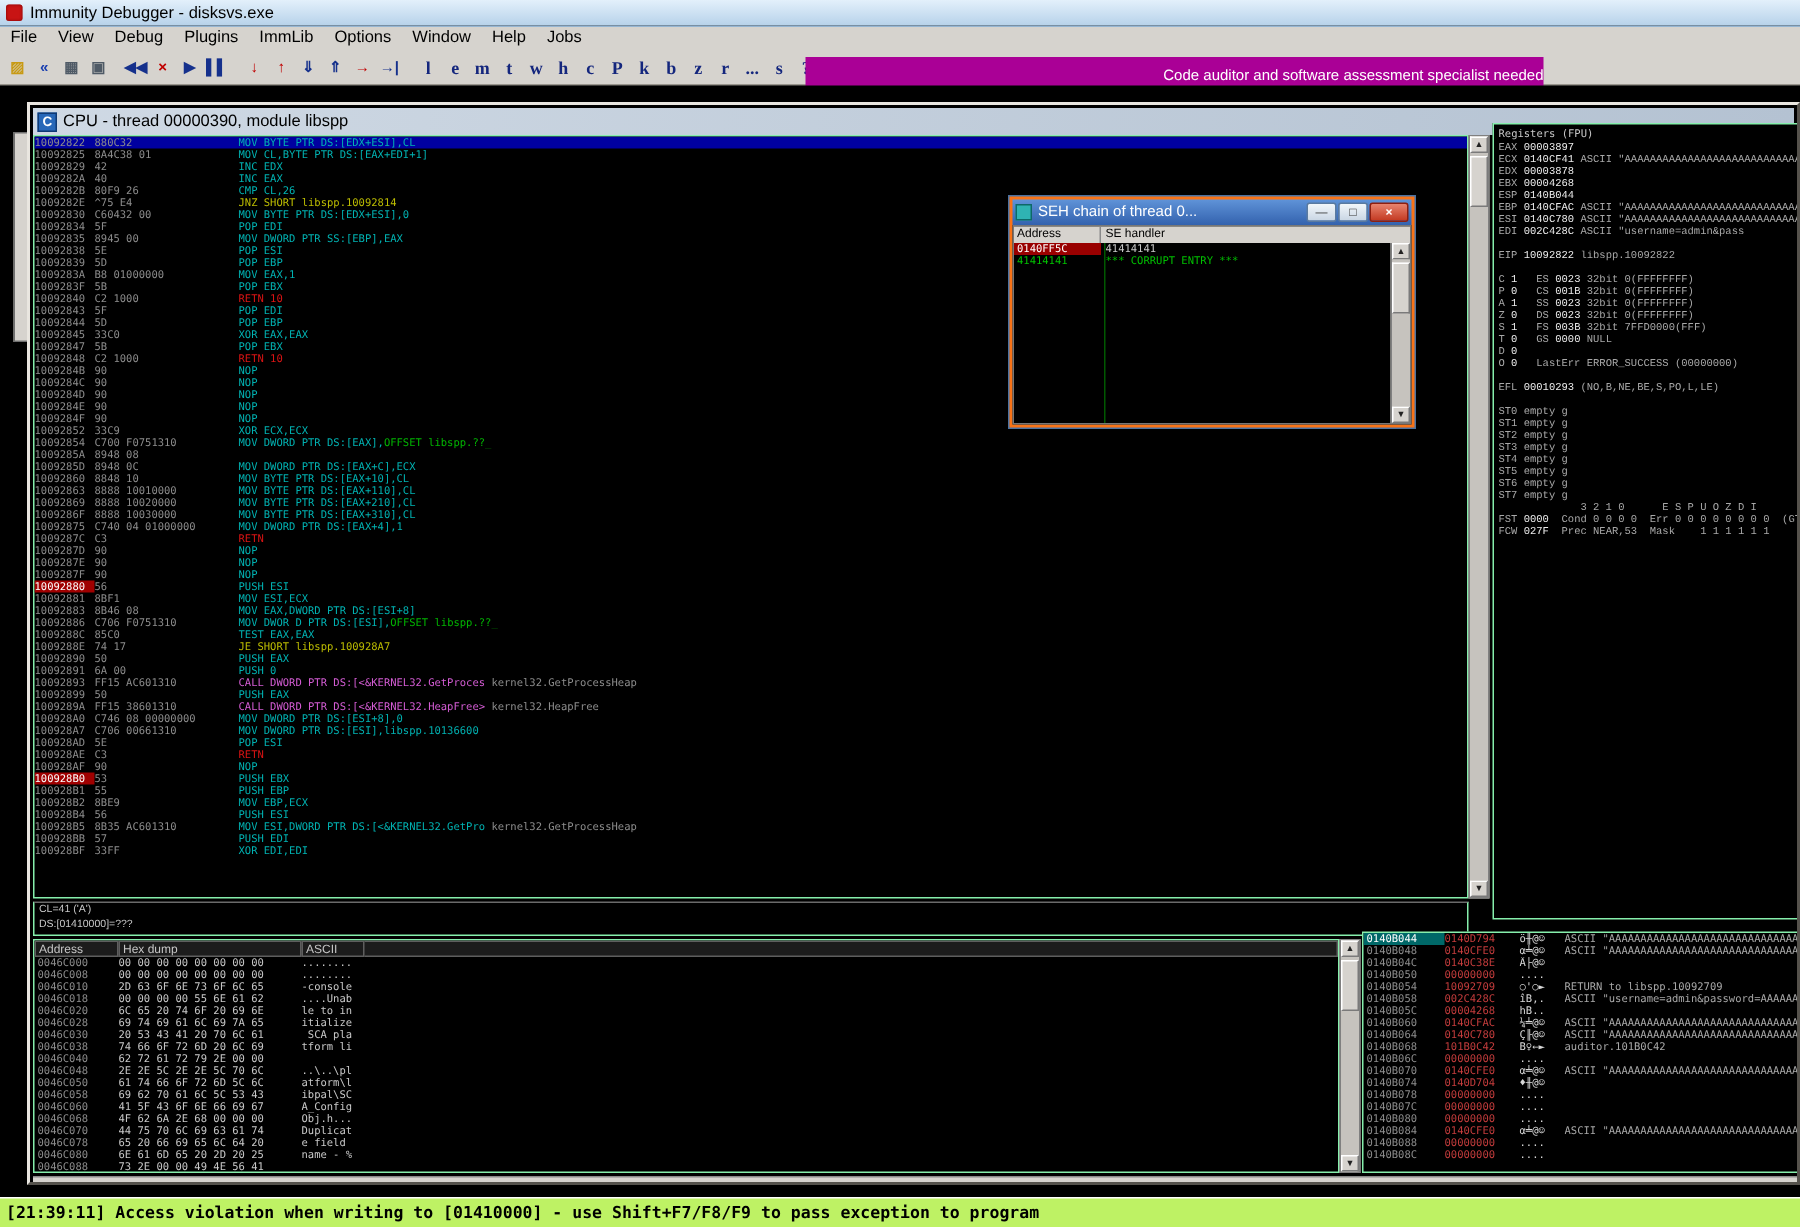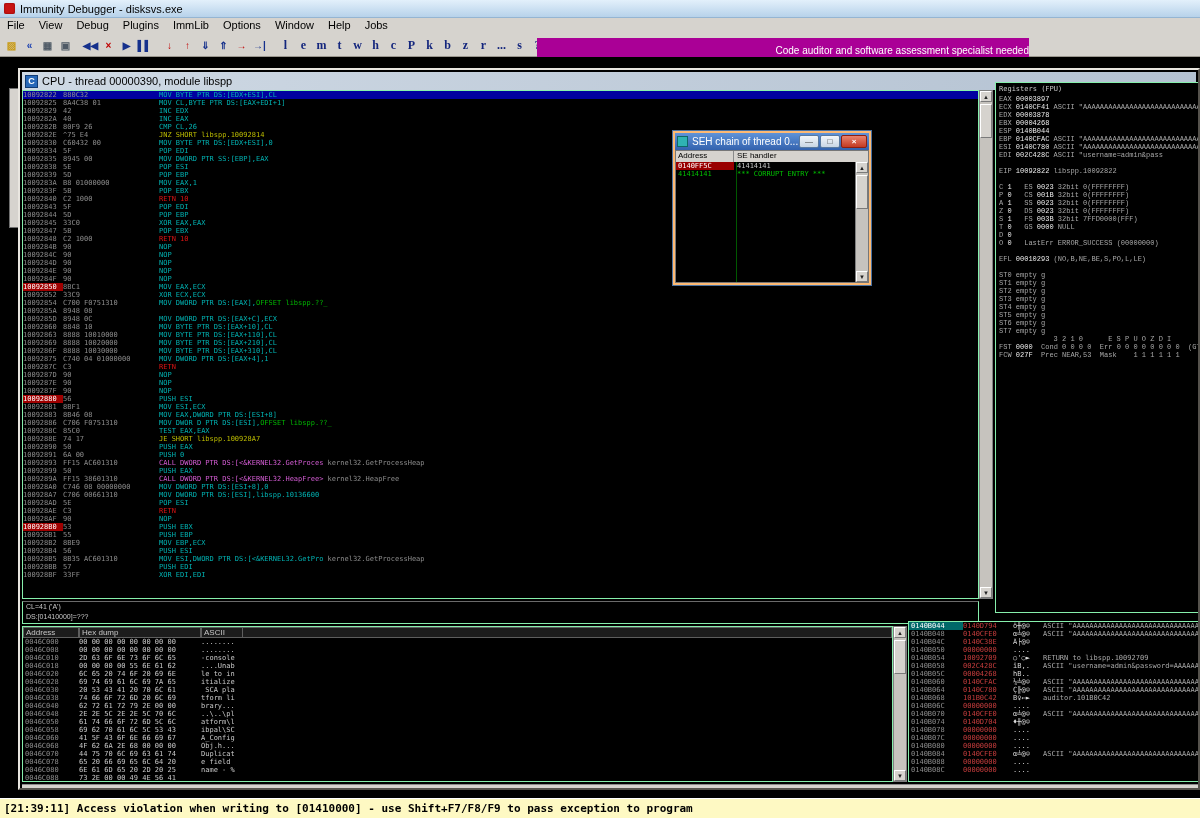--- a/index.html
+++ b/index.html
@@ -72,41 +72,41 @@
 
   
   .st-row{display:flex;height:8px;line-height:8px;font-size:7px;white-space:pre;font-family:"DejaVu Sans Mono",monospace}
   .st-a{width:54px;flex:none;color:#8c8c8c;padding-left:2px}
   .st-a.sel{background:#006868;color:#fff}
   .st-v{width:50px;flex:none;color:#c43c3c}
   .st-g{width:30px;flex:none;color:#d8d8d8;overflow:hidden}
   .st-c{flex:1;color:#a8a8a8;overflow:hidden}
 
   
-  .seh{position:absolute;left:672px;top:73px;width:200px;height:156px;background:#fdba74;border:1px solid #4a72a2;box-shadow:3px 4px 8px rgba(0,0,0,.65);padding:2px}
+  .seh{position:absolute;left:672px;top:73px;width:272px;height:156px;background:#f97316;border:1px solid #4a72a2;box-shadow:3px 4px 8px rgba(0,0,0,.65);padding:2px}
   .seh-title{height:17px;background:linear-gradient(#5f93d8,#3362ae);display:flex;align-items:center;padding:0 2px;font-size:10px;color:#fff}
   .seh-icon{width:11px;height:11px;background:#2fb3b3;border:1px solid #0e6868;margin-right:4px;flex:none}
   .seh-title-text{flex:1;overflow:hidden;white-space:nowrap}
   .win-btns{display:flex;flex:none}
   .wb{width:20px;height:13px;margin-left:1px;display:flex;align-items:center;justify-content:center;font-size:8px;border-radius:2px;border:1px solid #5a7aa0;background:linear-gradient(#f2f6fa,#c9d6e4);color:#333}
   .wb-close{background:linear-gradient(#e8836e,#c33a22);border-color:#8d1f10;color:#fff;font-weight:bold;width:26px}
   .seh-body{position:absolute;left:2px;top:19px;right:2px;bottom:2px;background:#000;border:1px solid #777}
   .seh-header{display:flex;height:11px;background:#d6d3ce;font-size:8px;color:#000}
   .sh1{width:58px;flex:none;border-right:1px solid #8a8a8a;padding-left:2px;line-height:10px}
   .sh2{flex:1;padding-left:3px;line-height:10px}
   .seh-row{display:flex;height:8px;line-height:8px;font-size:7px;white-space:pre;font-family:"DejaVu Sans Mono",monospace}
   .seh-a{width:58px;flex:none;color:#c8c8c8;padding-left:2px}
   .seh-h{flex:1;color:#c8c8c8;padding-left:3px}
   .seh-a.hl{background:#990000;color:#fff}
   .seh-a.corrupt,.seh-h.corrupt{color:#00c000}
   .seh-vline{position:absolute;left:60px;top:11px;bottom:0;width:1px;background:#005800}
   .seh-scroll{position:absolute;right:0;top:11px;bottom:0;width:13px;background:#d6d3ce;border-left:1px solid #808080;display:flex;flex-direction:column}
 
   
-  .statusbar{position:absolute;left:0;top:798px;width:1200px;height:20px;background:#fef9c3;border-top:1px solid #fff;display:flex;align-items:center;padding-left:4px;font-family:"DejaVu Sans Mono",monospace;font-size:11px;font-weight:bold;color:#000}
+  .statusbar{position:absolute;left:0;top:798px;width:1200px;height:20px;background:#bef264;border-top:1px solid #fff;display:flex;align-items:center;padding-left:4px;font-family:"DejaVu Sans Mono",monospace;font-size:11px;font-weight:bold;color:#000}
 </style>
 </head>
 <body>
 
 <div>
 
   <div class="titlebar">
     <div class="app-icon"></div>
     <span>Immunity Debugger - disksvs.exe</span>
   </div>
@@ -190,21 +190,20 @@
           <div class="dis-row"><span class="dis-addr">10092843</span><span class="dis-bytes">5F</span><span class="dis-text"><span class="seg-i">POP EDI</span></span></div>
           <div class="dis-row"><span class="dis-addr">10092844</span><span class="dis-bytes">5D</span><span class="dis-text"><span class="seg-i">POP EBP</span></span></div>
           <div class="dis-row"><span class="dis-addr">10092845</span><span class="dis-bytes">33C0</span><span class="dis-text"><span class="seg-i">XOR EAX,EAX</span></span></div>
           <div class="dis-row"><span class="dis-addr">10092847</span><span class="dis-bytes">5B</span><span class="dis-text"><span class="seg-i">POP EBX</span></span></div>
           <div class="dis-row"><span class="dis-addr">10092848</span><span class="dis-bytes">C2 1000</span><span class="dis-text"><span class="seg-r">RETN 10</span></span></div>
           <div class="dis-row"><span class="dis-addr">1009284B</span><span class="dis-bytes">90</span><span class="dis-text"><span class="seg-i">NOP</span></span></div>
           <div class="dis-row"><span class="dis-addr">1009284C</span><span class="dis-bytes">90</span><span class="dis-text"><span class="seg-i">NOP</span></span></div>
           <div class="dis-row"><span class="dis-addr">1009284D</span><span class="dis-bytes">90</span><span class="dis-text"><span class="seg-i">NOP</span></span></div>
           <div class="dis-row"><span class="dis-addr">1009284E</span><span class="dis-bytes">90</span><span class="dis-text"><span class="seg-i">NOP</span></span></div>
           <div class="dis-row"><span class="dis-addr">1009284F</span><span class="dis-bytes">90</span><span class="dis-text"><span class="seg-i">NOP</span></span></div>
-          <div class="dis-row"><span class="dis-addr proc">10092850</span><span class="dis-bytes">8BC1</span><span class="dis-text"><span class="seg-i">MOV EAX,ECX</span></span></div>
           <div class="dis-row"><span class="dis-addr">10092852</span><span class="dis-bytes">33C9</span><span class="dis-text"><span class="seg-i">XOR ECX,ECX</span></span></div>
           <div class="dis-row"><span class="dis-addr">10092854</span><span class="dis-bytes">C700 F0751310</span><span class="dis-text"><span class="seg-i">MOV DWORD PTR DS:[EAX],</span><span class="seg-g">OFFSET libspp.??_</span></span></div>
           <div class="dis-row"><span class="dis-addr">1009285A</span><span class="dis-bytes">8948 08</span></div>
           <div class="dis-row"><span class="dis-addr">1009285D</span><span class="dis-bytes">8948 0C</span><span class="dis-text"><span class="seg-i">MOV DWORD PTR DS:[EAX+C],ECX</span></span></div>
           <div class="dis-row"><span class="dis-addr">10092860</span><span class="dis-bytes">8848 10</span><span class="dis-text"><span class="seg-i">MOV BYTE PTR DS:[EAX+10],CL</span></span></div>
           <div class="dis-row"><span class="dis-addr">10092863</span><span class="dis-bytes">8888 10010000</span><span class="dis-text"><span class="seg-i">MOV BYTE PTR DS:[EAX+110],CL</span></span></div>
           <div class="dis-row"><span class="dis-addr">10092869</span><span class="dis-bytes">8888 10020000</span><span class="dis-text"><span class="seg-i">MOV BYTE PTR DS:[EAX+210],CL</span></span></div>
           <div class="dis-row"><span class="dis-addr">1009286F</span><span class="dis-bytes">8888 10030000</span><span class="dis-text"><span class="seg-i">MOV BYTE PTR DS:[EAX+310],CL</span></span></div>
           <div class="dis-row"><span class="dis-addr">10092875</span><span class="dis-bytes">C740 04 01000000</span><span class="dis-text"><span class="seg-i">MOV DWORD PTR DS:[EAX+4],1</span></span></div>
           <div class="dis-row"><span class="dis-addr">1009287C</span><span class="dis-bytes">C3</span><span class="dis-text"><span class="seg-r">RETN</span></span></div>
@@ -297,21 +296,21 @@
         </div>
         <div>
             <div class="dump-row"><span class="du-a">0046C000</span><span class="du-h">00 00 00 00 00 00 00 00</span><span class="du-s">........</span></div>
             <div class="dump-row"><span class="du-a">0046C008</span><span class="du-h">00 00 00 00 00 00 00 00</span><span class="du-s">........</span></div>
             <div class="dump-row"><span class="du-a">0046C010</span><span class="du-h">2D 63 6F 6E 73 6F 6C 65</span><span class="du-s">-console</span></div>
             <div class="dump-row"><span class="du-a">0046C018</span><span class="du-h">00 00 00 00 55 6E 61 62</span><span class="du-s">....Unab</span></div>
             <div class="dump-row"><span class="du-a">0046C020</span><span class="du-h">6C 65 20 74 6F 20 69 6E</span><span class="du-s">le to in</span></div>
             <div class="dump-row"><span class="du-a">0046C028</span><span class="du-h">69 74 69 61 6C 69 7A 65</span><span class="du-s">itialize</span></div>
             <div class="dump-row"><span class="du-a">0046C030</span><span class="du-h">20 53 43 41 20 70 6C 61</span><span class="du-s"> SCA pla</span></div>
             <div class="dump-row"><span class="du-a">0046C038</span><span class="du-h">74 66 6F 72 6D 20 6C 69</span><span class="du-s">tform li</span></div>
-            <div class="dump-row"><span class="du-a">0046C040</span><span class="du-h">62 72 61 72 79 2E 00 00</span><span class="du-s">brary...</span></div>
+            <div class="dump-row"><span class="du-a">0046C040</span><span class="du-h">62 72 61 72 79 2E 00 00</span></div>
             <div class="dump-row"><span class="du-a">0046C048</span><span class="du-h">2E 2E 5C 2E 2E 5C 70 6C</span><span class="du-s">..\..\pl</span></div>
             <div class="dump-row"><span class="du-a">0046C050</span><span class="du-h">61 74 66 6F 72 6D 5C 6C</span><span class="du-s">atform\l</span></div>
             <div class="dump-row"><span class="du-a">0046C058</span><span class="du-h">69 62 70 61 6C 5C 53 43</span><span class="du-s">ibpal\SC</span></div>
             <div class="dump-row"><span class="du-a">0046C060</span><span class="du-h">41 5F 43 6F 6E 66 69 67</span><span class="du-s">A_Config</span></div>
             <div class="dump-row"><span class="du-a">0046C068</span><span class="du-h">4F 62 6A 2E 68 00 00 00</span><span class="du-s">Obj.h...</span></div>
             <div class="dump-row"><span class="du-a">0046C070</span><span class="du-h">44 75 70 6C 69 63 61 74</span><span class="du-s">Duplicat</span></div>
             <div class="dump-row"><span class="du-a">0046C078</span><span class="du-h">65 20 66 69 65 6C 64 20</span><span class="du-s">e field </span></div>
             <div class="dump-row"><span class="du-a">0046C080</span><span class="du-h">6E 61 6D 65 20 2D 20 25</span><span class="du-s">name - %</span></div>
             <div class="dump-row"><span class="du-a">0046C088</span><span class="du-h">73 2E 00 00 49 4E 56 41</span></div>
           </div>

